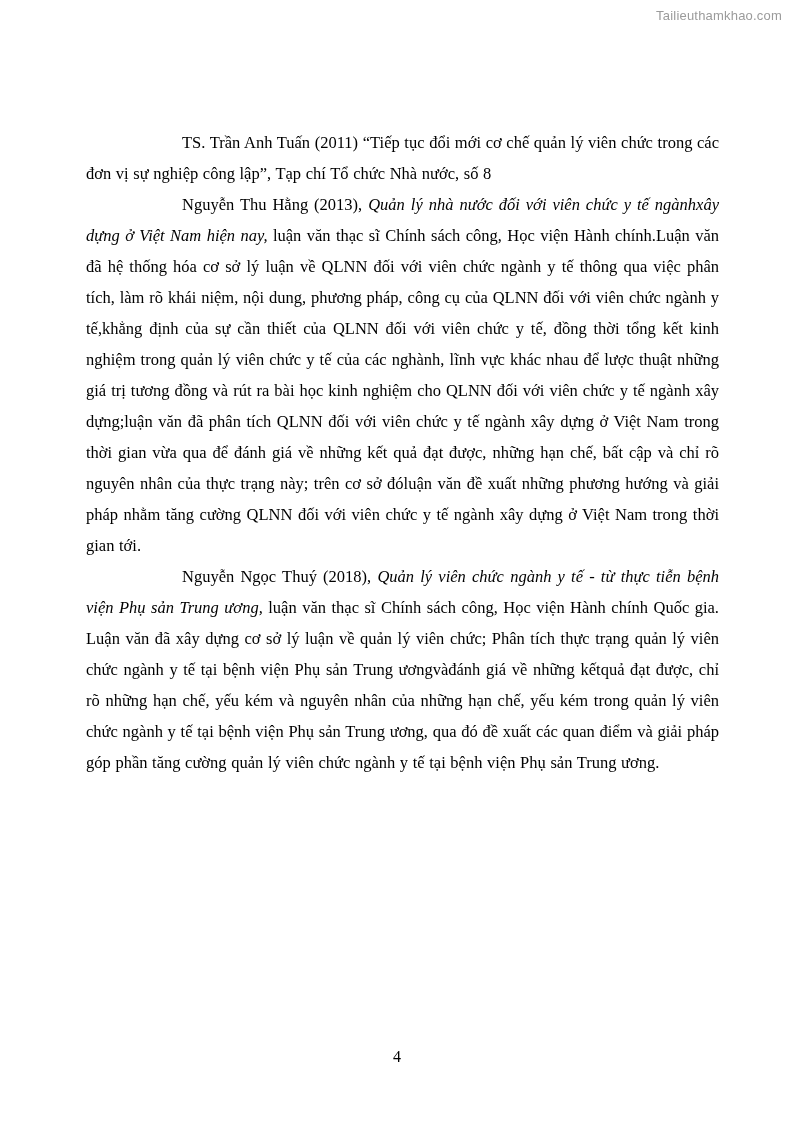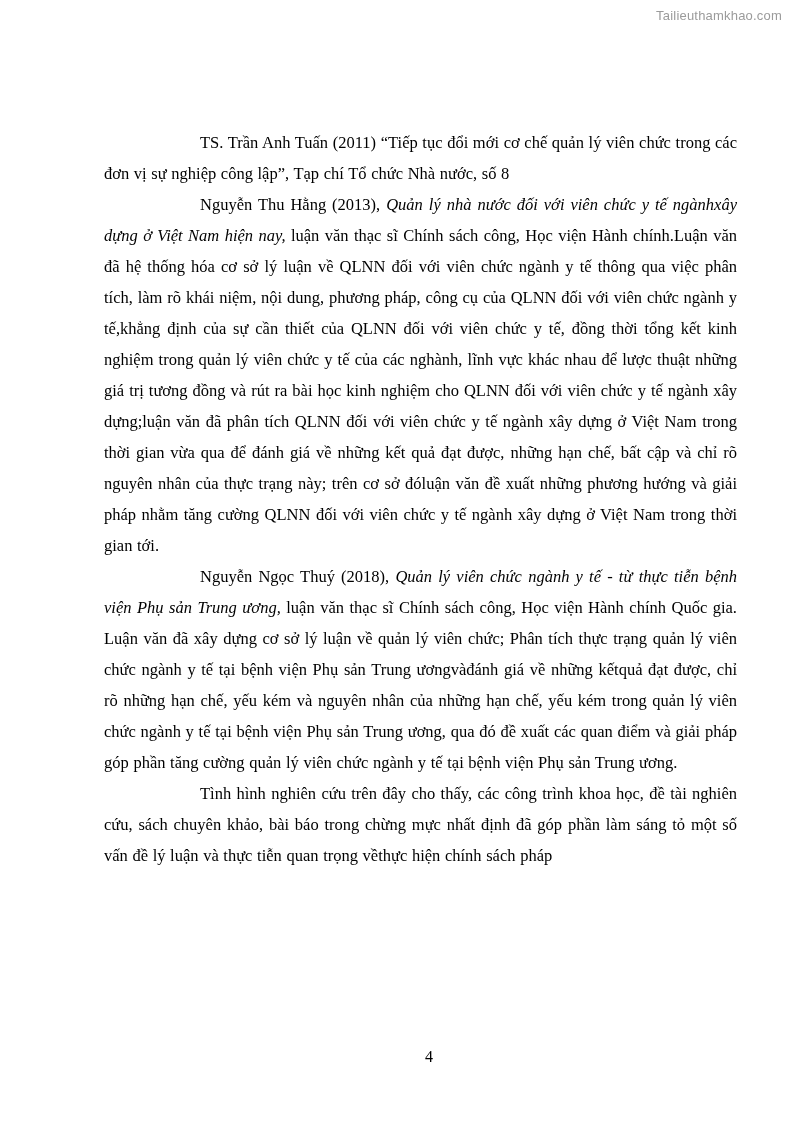--- a/index.html
+++ b/index.html
@@ -12,35 +12,34 @@
     height: 1123px;
     position: relative;
     font-family: "Liberation Serif", serif;
     color: #000000;
     overflow: hidden;
   }
   .page {
     position: absolute;
     inset: 0;
     background: #ffffff;
-    margin-left: 32px;
   }
   .watermark {
     position: absolute;
     top: 8px;
     right: 12px;
     font-family: "Liberation Sans", sans-serif;
     font-size: 13px;
     color: #9b9b9b;
     letter-spacing: 0.2px;
   }
   .content {
     position: absolute;
     top: 127px;
-    left: 72px;
+    left: 86px;
     width: 633px;
     font-size: 16.5px;
     line-height: 31px;
     text-align: justify;
     word-spacing: 0.5px;
   }
   .content p {
     margin: 0;
     padding: 0;
     text-indent: 96px;
@@ -60,17 +59,16 @@
 </head>
 <body>
 
 <div class="page">
   <div class="watermark">Tailieuthamkhao.com</div>
 
   <div class="content" id="content">
       <p><span>TS. Trần Anh Tuấn (2011) “Tiếp tục đổi mới cơ chế quản lý viên chức trong các đơn vị sự nghiệp công lập”, Tạp chí Tổ chức Nhà nước, số 8</span></p>
       <p><span>Nguyễn Thu Hằng (2013), </span><span class="italic">Quản lý nhà nước đối với viên chức y tế ngànhxây dựng ở Việt Nam hiện nay,</span><span> luận văn thạc sĩ Chính sách công, Học viện Hành chính.Luận văn đã hệ thống hóa cơ sở lý luận về QLNN đối với viên chức ngành y tế thông qua việc phân tích, làm rõ khái niệm, nội dung, phương pháp, công cụ của QLNN đối với viên chức ngành y tế,khẳng định của sự cần thiết của QLNN đối với viên chức y tế, đồng thời tổng kết kinh nghiệm trong quản lý viên chức y tế của các nghành, lĩnh vực khác nhau để lược thuật những giá trị tương đồng và rút ra bài học kinh nghiệm cho QLNN đối với viên chức y tế ngành xây dựng;luận văn đã phân tích QLNN đối với viên chức y tế ngành xây dựng ở Việt Nam trong thời gian vừa qua để đánh giá về những kết quả đạt được, những hạn chế, bất cập và chỉ rõ nguyên nhân của thực trạng này; trên cơ sở đóluận văn đề xuất những phương hướng và giải pháp nhằm tăng cường QLNN đối với viên chức y tế ngành xây dựng ở Việt Nam trong thời gian tới.</span></p>
       <p><span>Nguyễn Ngọc Thuý (2018), </span><span class="italic">Quản lý viên chức ngành y tế - từ thực tiễn bệnh viện Phụ sản Trung ương,</span><span>  luận văn thạc sĩ Chính sách công, Học viện Hành chính Quốc gia. Luận văn đã xây dựng cơ sở lý luận về quản lý viên chức; Phân tích thực trạng quản lý viên chức ngành y tế tại bệnh viện Phụ sản Trung ươngvàđánh giá về những kếtquả đạt được, chỉ rõ những hạn chế, yếu kém và nguyên nhân của những hạn chế, yếu kém trong quản lý viên chức ngành y tế tại bệnh viện Phụ sản Trung ương, qua đó đề xuất các quan điểm và giải pháp góp phần tăng cường quản lý viên chức ngành y tế tại bệnh viện Phụ sản Trung ương.</span></p>
-      <p><span>Tình hình nghiên cứu trên đây cho thấy, các công trình khoa học, đề tài nghiên cứu, sách chuyên khảo, bài báo trong chừng mực nhất định đã góp phần làm sáng tỏ một số vấn đề lý luận và thực tiễn quan trọng vềthực hiện chính sách pháp</span></p>
     </div>
 
   <div class="page-number">4</div>
 </div>
 
 </body></html>

